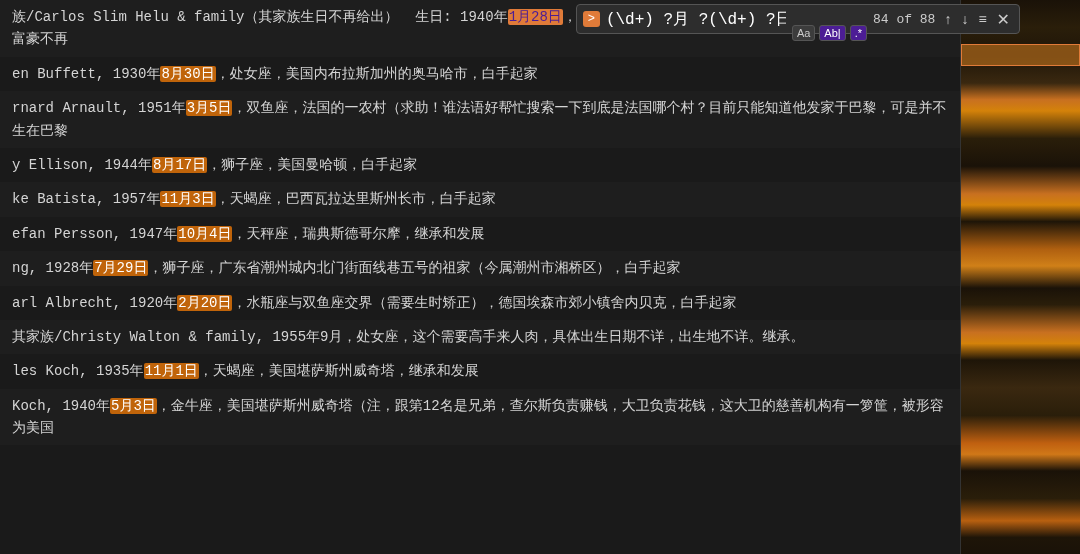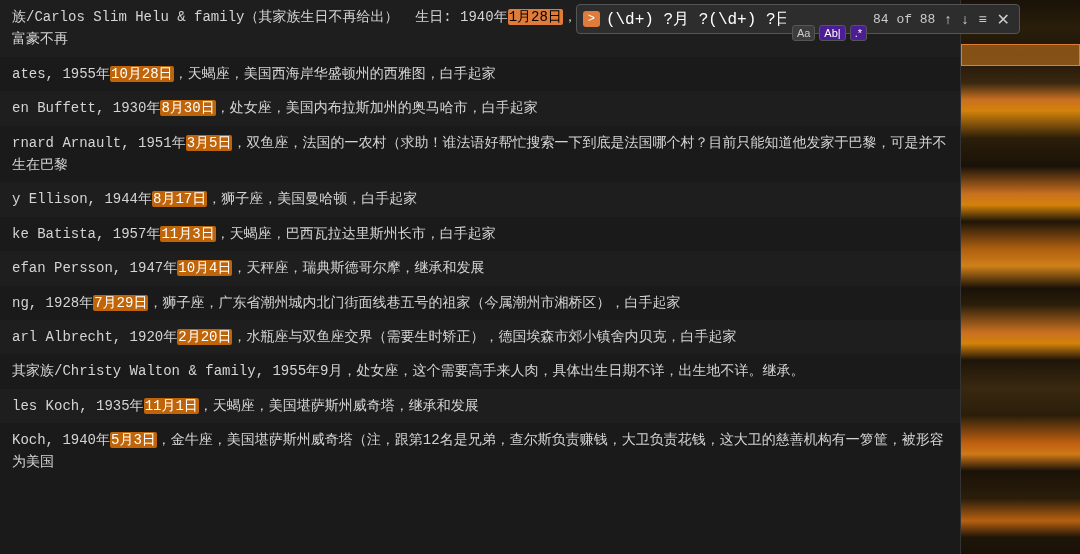--- a/index.html
+++ b/index.html
@@ -132,21 +132,21 @@
 
     .highlight {
       background-color: #c0640a;
       color: #ffffff;
       border-radius: 2px;
       padding: 0 1px;
     }
 
     .highlight-current {
       background-color: #e07b39;
-      color: #000000;
+      color: #4c1d95;
       border-radius: 2px;
       padding: 0 1px;
     }
 
     .sidebar {
       position: absolute;
       right: 0;
       top: 0;
       width: 120px;
       height: 554px;
@@ -215,21 +215,20 @@
   <div class="search-nav">
     <button class="nav-btn">↑</button>
     <button class="nav-btn">↓</button>
     <button class="nav-btn">≡</button>
     <button class="close-btn">✕</button>
   </div>
 </div>
 
 <div class="content" id="content">
 <div class="line">族/Carlos Slim Helu &amp; family（其家族生日不再给出）  生日: 1940年<span class="highlight-current">1月28日</span>，水瓶座  出生地：墨西哥城，白手起家。（注明，下列其他富豪不再</div>
-    <div class="line">ates, 1955年<span class="highlight">10月28日</span>，天蝎座，美国西海岸华盛顿州的西雅图，白手起家</div>
     <div class="line">en Buffett, 1930年<span class="highlight">8月30日</span>，处女座，美国内布拉斯加州的奥马哈市，白手起家</div>
     <div class="line">rnard Arnault, 1951年<span class="highlight">3月5日</span>，双鱼座，法国的一农村（求助！谁法语好帮忙搜索一下到底是法国哪个村？目前只能知道他发家于巴黎，可是并不生在巴黎</div>
     <div class="line">y Ellison, 1944年<span class="highlight">8月17日</span>，狮子座，美国曼哈顿，白手起家</div>
     <div class="line">ke Batista, 1957年<span class="highlight">11月3日</span>，天蝎座，巴西瓦拉达里斯州长市，白手起家</div>
     <div class="line">efan Persson, 1947年<span class="highlight">10月4日</span>，天秤座，瑞典斯德哥尔摩，继承和发展</div>
     <div class="line">ng, 1928年<span class="highlight">7月29日</span>，狮子座，广东省潮州城内北门街面线巷五号的祖家（今属潮州市湘桥区），白手起家</div>
     <div class="line">arl Albrecht, 1920年<span class="highlight">2月20日</span>，水瓶座与双鱼座交界（需要生时矫正），德国埃森市郊小镇舍内贝克，白手起家</div>
     <div class="line">其家族/Christy Walton &amp; family, 1955年9月，处女座，这个需要高手来人肉，具体出生日期不详，出生地不详。继承。</div>
     <div class="line">les Koch, 1935年<span class="highlight">11月1日</span>，天蝎座，美国堪萨斯州威奇塔，继承和发展</div>
     <div class="line">Koch, 1940年<span class="highlight">5月3日</span>，金牛座，美国堪萨斯州威奇塔（注，跟第12名是兄弟，查尔斯负责赚钱，大卫负责花钱，这大卫的慈善机构有一箩筐，被形容为美国</div>

